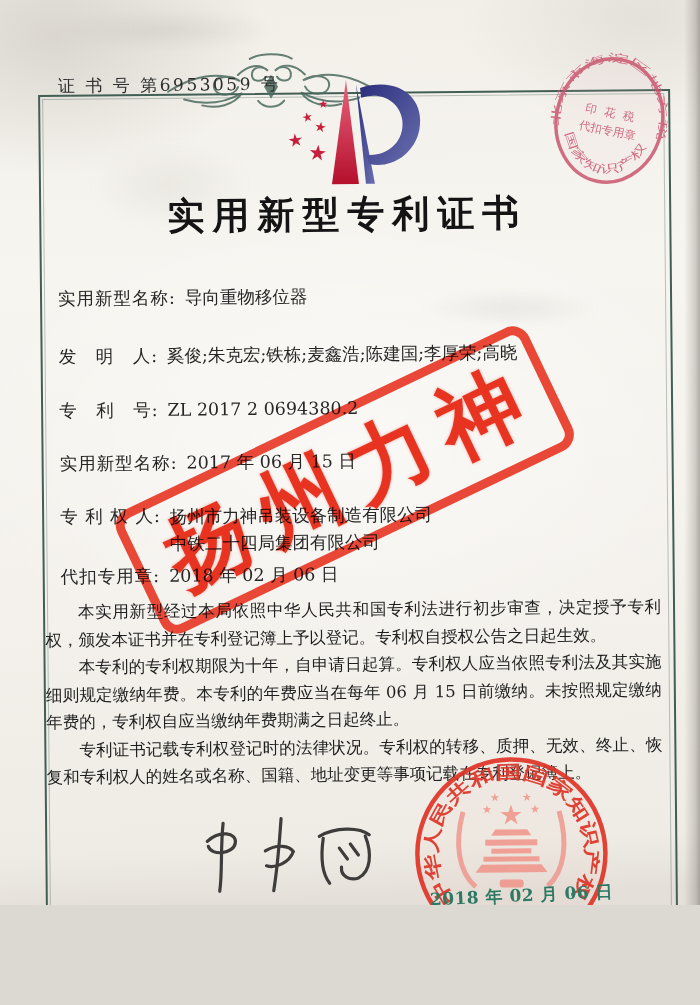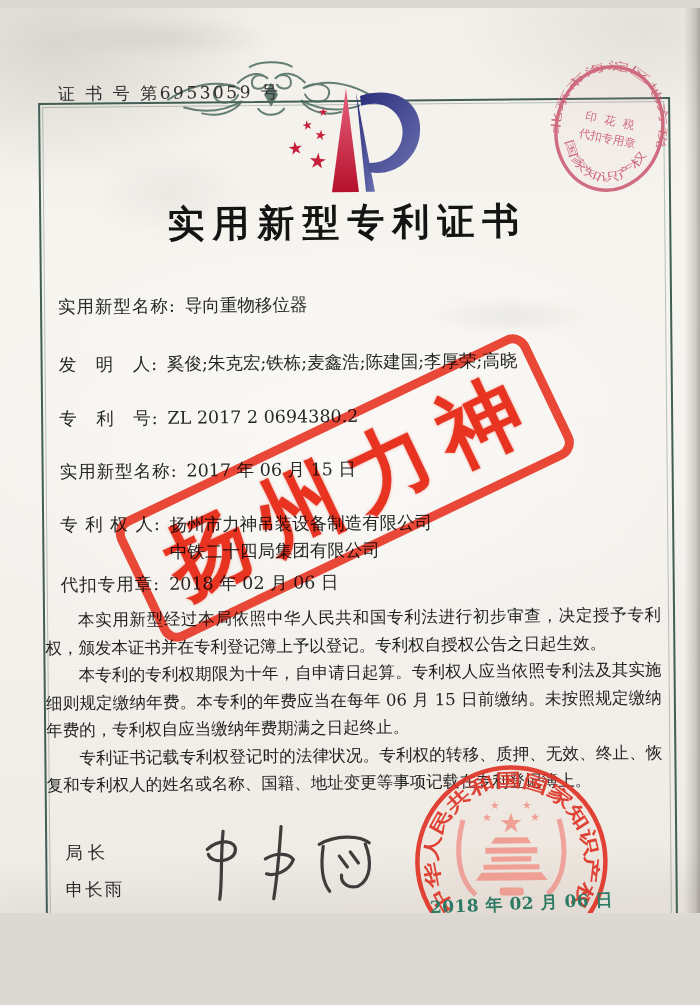--- a/index.html
+++ b/index.html
@@ -3,21 +3,21 @@
 <meta charset="utf-8">
 <style>
   html,body{margin:0;padding:0;}
   body{width:700px;height:1005px;overflow:hidden;background:#dcd9d3;
        font-family:"DejaVu Serif", serif;}
   #photo{position:relative;width:700px;height:905px;overflow:hidden;
     background:
       radial-gradient(ellipse 300px 200px at 8% 4%, rgba(187,183,175,.45), rgba(187,183,175,0) 70%),
       radial-gradient(ellipse 260px 160px at 92% 2%, rgba(200,196,188,.35), rgba(200,196,188,0) 70%),
       radial-gradient(ellipse 500px 300px at 50% 50%, rgba(255,255,255,.5), rgba(255,255,255,0) 80%),
-      linear-gradient(178deg,#f2efe9 0%,#f7f5f0 30%,#f4f1ec 65%,#efece6 92%,#e4e0d9 98%); margin-top: 8px;}
+      linear-gradient(178deg,#f2efe9 0%,#f7f5f0 30%,#f4f1ec 65%,#efece6 92%,#e4e0d9 98%);}
   
   .ghost{position:absolute;border-radius:50%;filter:blur(4px);pointer-events:none;}
   .g1{left:60px;top:10px;width:220px;height:40px;background:radial-gradient(rgba(150,148,142,.18),transparent 70%);}
   .g2{left:420px;top:290px;width:180px;height:36px;background:radial-gradient(rgba(150,148,142,.14),transparent 70%);}
   .g3{left:90px;top:140px;width:160px;height:90px;background:radial-gradient(rgba(160,156,148,.12),transparent 70%);}
 
   .sheet{position:absolute;left:0;top:0;width:700px;height:1005px;
          transform:rotate(-0.55deg);transform-origin:350px 500px;}
   .frame{position:absolute;left:42px;top:92px;width:628px;height:880px;
          border:2px solid #41605622;border-color:#415f55;}
@@ -140,24 +140,20 @@
     <div class="field f-grant">
       <span class="lbl">代扣专用章:</span><span>2018 年 02 月 06 日</span>
     </div>
 
     <div class="paras">
       <p>本实用新型经过本局依照中华人民共和国专利法进行初步审查，决定授予专利权，颁发本证书并在专利登记簿上予以登记。专利权自授权公告之日起生效。</p>
       <p>本专利的专利权期限为十年，自申请日起算。专利权人应当依照专利法及其实施细则规定缴纳年费。本专利的年费应当在每年 06 月 15 日前缴纳。未按照规定缴纳年费的，专利权自应当缴纳年费期满之日起终止。</p>
       <p>专利证书记载专利权登记时的法律状况。专利权的转移、质押、无效、终止、恢复和专利权人的姓名或名称、国籍、地址变更等事项记载在专利登记簿上。</p>
     </div>
 
-    <div class="director">
-      <div class="l1">局长</div>
-      <div class="l2">申长雨</div>
-    </div>
 
     <svg class="signature" viewBox="0 0 200 90">
       <g fill="none" stroke="#3e3d3b" stroke-width="3.2" stroke-linecap="round">
         <path d="M28,14 C25,40 27,62 24,82"></path>
         <path d="M12,32 C24,21 42,23 40,34 C38,45 16,47 13,37"></path>
         <path d="M86,10 C84,36 82,58 78,82"></path>
         <path d="M70,42 C82,35 94,37 98,43 C94,54 80,60 71,57"></path>
         <path d="M124,28 C140,19 164,19 174,27"></path>
         <path d="M128,30 C125,50 127,66 134,75"></path>
         <path d="M170,28 C177,46 175,64 163,70 C154,73 145,68 146,59"></path>

